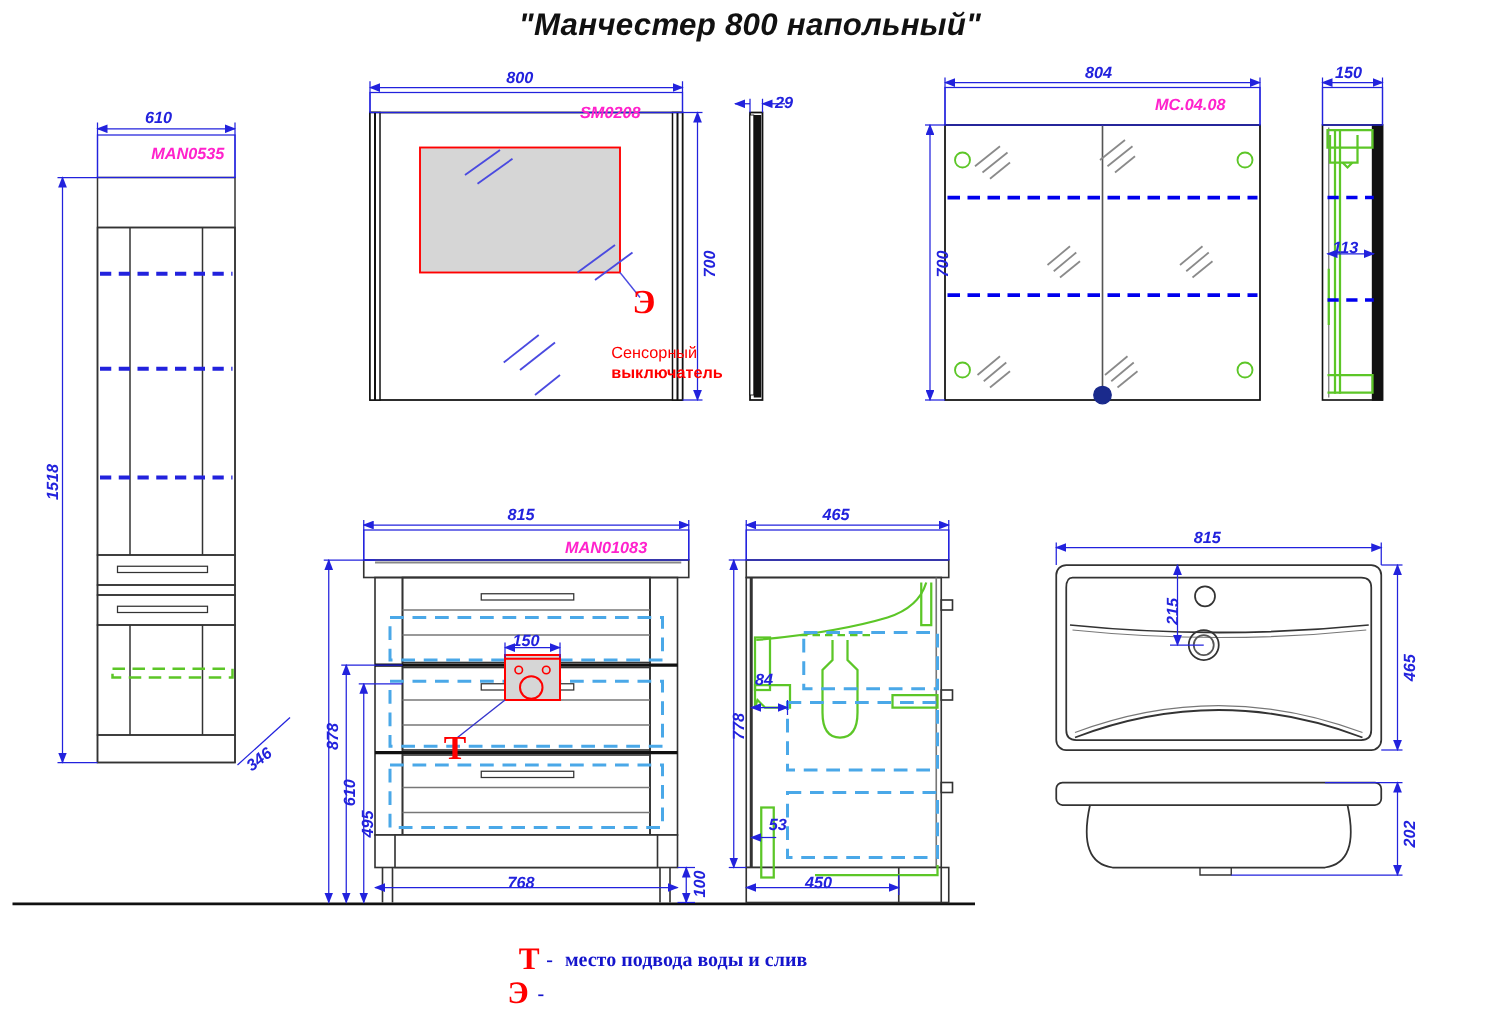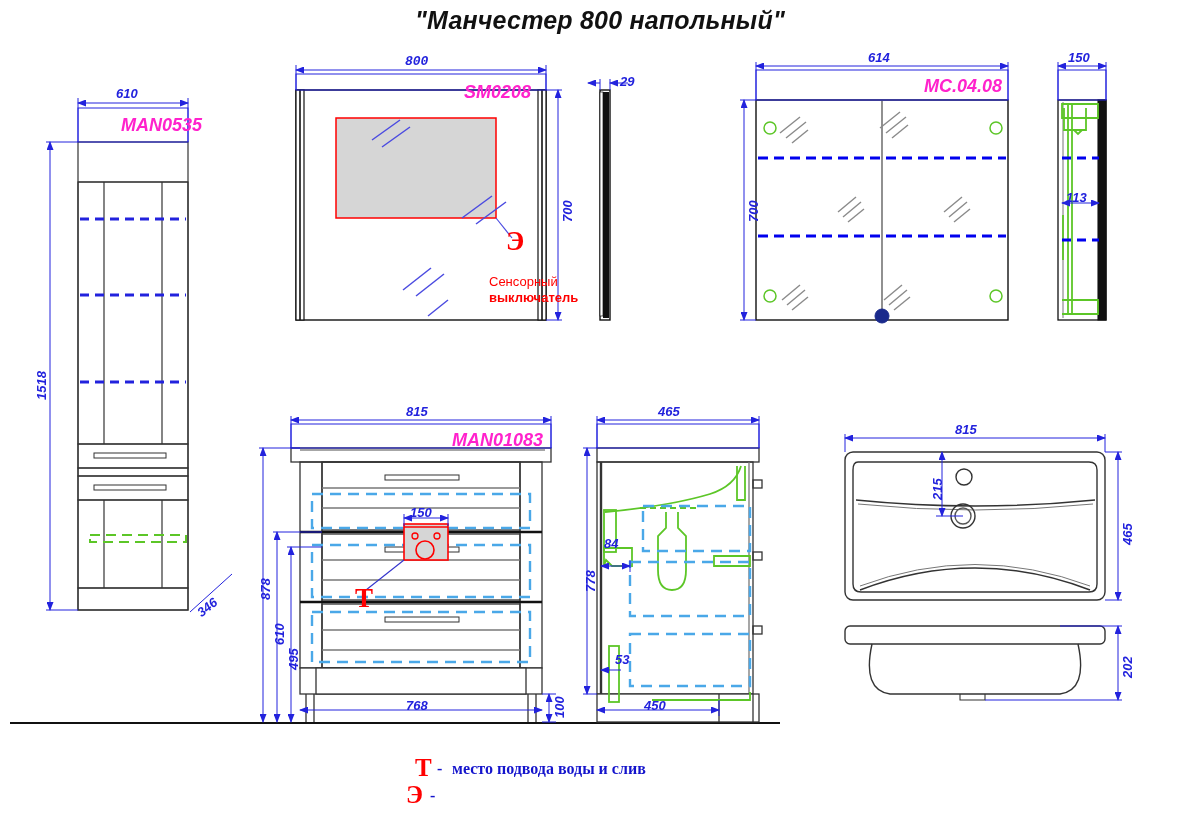--- a/index.html
+++ b/index.html
@@ -8,21 +8,21 @@
   .stage{position:absolute;left:0;top:0;width:1200px;height:819px;}
   svg{position:absolute;left:0;top:0;width:1200px;height:819px;overflow:visible;}
   .title{
     position:absolute; left:0; top:6px; width:1200px; text-align:center;
     font-family:"Liberation Sans",sans-serif; font-style:italic; font-weight:bold;
     font-size:25px; color:#111; letter-spacing:0.2px; white-space:nowrap;
   }
   .lbl{position:absolute;color:#2222dd;font-family:"Liberation Sans",sans-serif;
        font-style:italic;font-weight:bold;font-size:13px;white-space:nowrap;}
   .code{position:absolute;color:#ff22cc;font-family:"Liberation Sans",sans-serif;
-        font-style:italic;font-weight:bold;font-size:18px;white-space:nowrap;}
+        font-style:italic;font-weight:bold;font-size:13px;white-space:nowrap;}
   .redtxt{position:absolute;color:#ff0000;font-family:"Liberation Sans",sans-serif;
           font-size:13px;line-height:15px;white-space:nowrap;}
   .marker{position:absolute;color:#ff0000;font-family:"Liberation Serif",serif;
           font-weight:bold;font-size:27px;line-height:27px;white-space:nowrap;}
   .legend{position:absolute;color:#1414cc;font-family:"Liberation Serif",serif;
           font-weight:bold;font-size:16px;white-space:nowrap;}
   .legmark{position:absolute;color:#ff0000;font-family:"Liberation Serif",serif;
            font-weight:bold;font-size:25px;line-height:25px;white-space:nowrap;}
   .rot90{transform:rotate(-90deg);transform-origin:left top;}
   .rot45{transform:rotate(-38deg);transform-origin:left top;}
@@ -333,30 +333,30 @@
       <line x1="1060" y1="626" x2="1122" y2="626"></line>
       <line x1="985" y1="700" x2="1122" y2="700"></line>
     </g>
   </svg>
 
   <div class="lbl" style="left:116px;top:86px;">610</div>
   <div class="code" style="left:100px;top:115px;margin-left:21px;">MAN0535</div>
   <div class="lbl rot90" style="left:34px;top:400px;">1518</div>
   <div class="lbl rot45" style="left:194px;top:608px;">346</div>
 
-  <div class="lbl" style="left:405px;top:54px;font-family:Liberation Mono, monospace;">800</div>
+  <div class="lbl" style="left:405px;top:54px;">800</div>
   <div class="code" style="left:464px;top:82px;">SM0208</div>
   <div class="lbl rot90" style="left:746px;top:222px;">700</div>
   <div class="lbl rot90" style="left:560px;top:222px;">700</div>
   <div class="lbl" style="left:620px;top:74px;">29</div>
   <div class="marker" style="left:506px;top:228px;">Э</div>
   <div class="redtxt" style="left:489px;top:274px;">Сенсорный</div>
   <div class="redtxt" style="left:489px;top:290px;font-weight:bold;">выключатель</div>
 
-  <div class="lbl" style="left:868px;top:50px;">614</div>
+  <div class="lbl" style="left:868px;top:50px;">804</div>
   <div class="code" style="left:924px;top:76px;text-align:center;">MC.04.08</div>
   <div class="lbl" style="left:1068px;top:50px;">150</div>
   <div class="lbl" style="left:1066px;top:190px;">113</div>
 
   <div class="lbl" style="left:406px;top:404px;">815</div>
   <div class="code" style="left:452px;top:430px;">MAN01083</div>
   <div class="lbl rot90" style="left:258px;top:600px;">878</div>
   <div class="lbl rot90" style="left:272px;top:645px;">610</div>
   <div class="lbl rot90" style="left:286px;top:670px;">495</div>
   <div class="lbl" style="left:410px;top:505px;">150</div>

